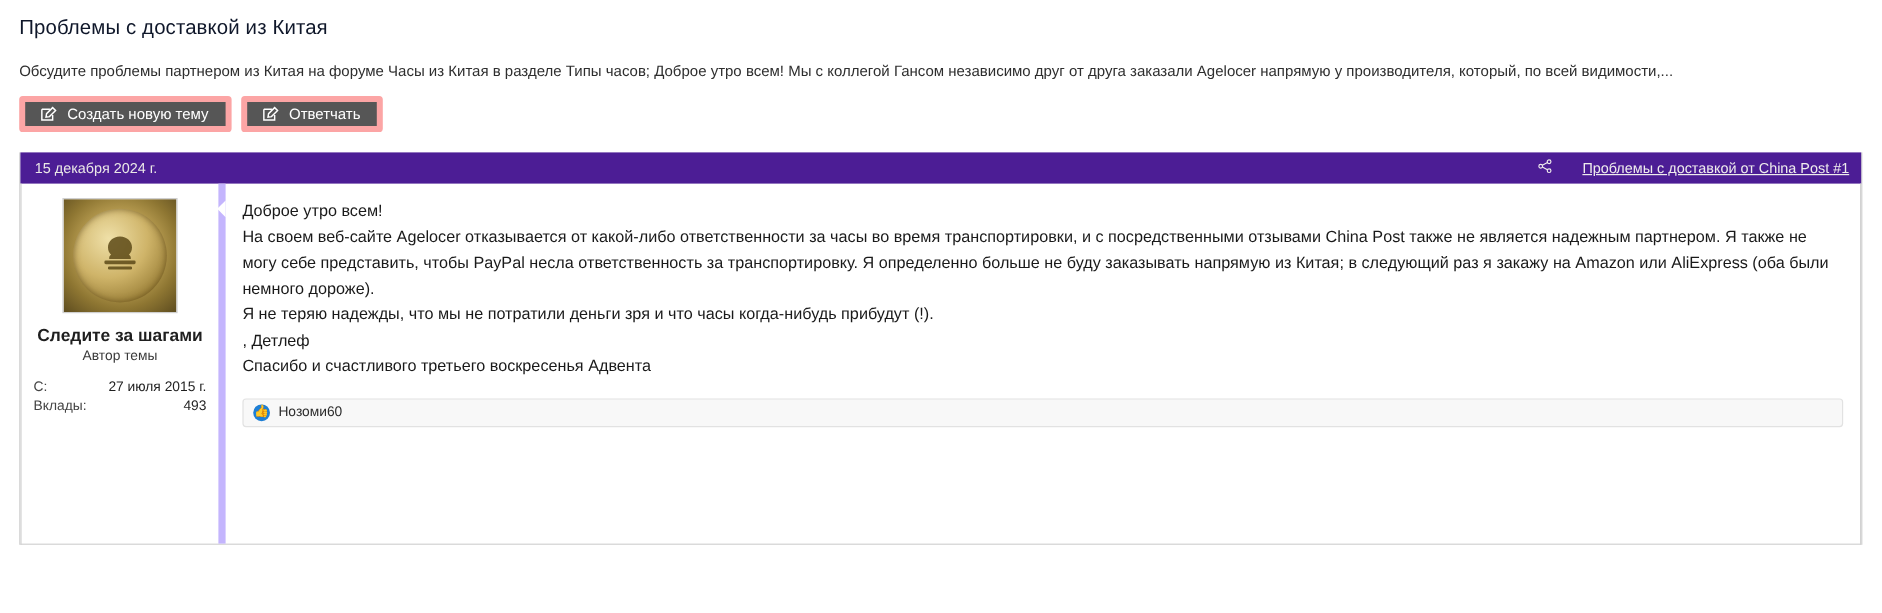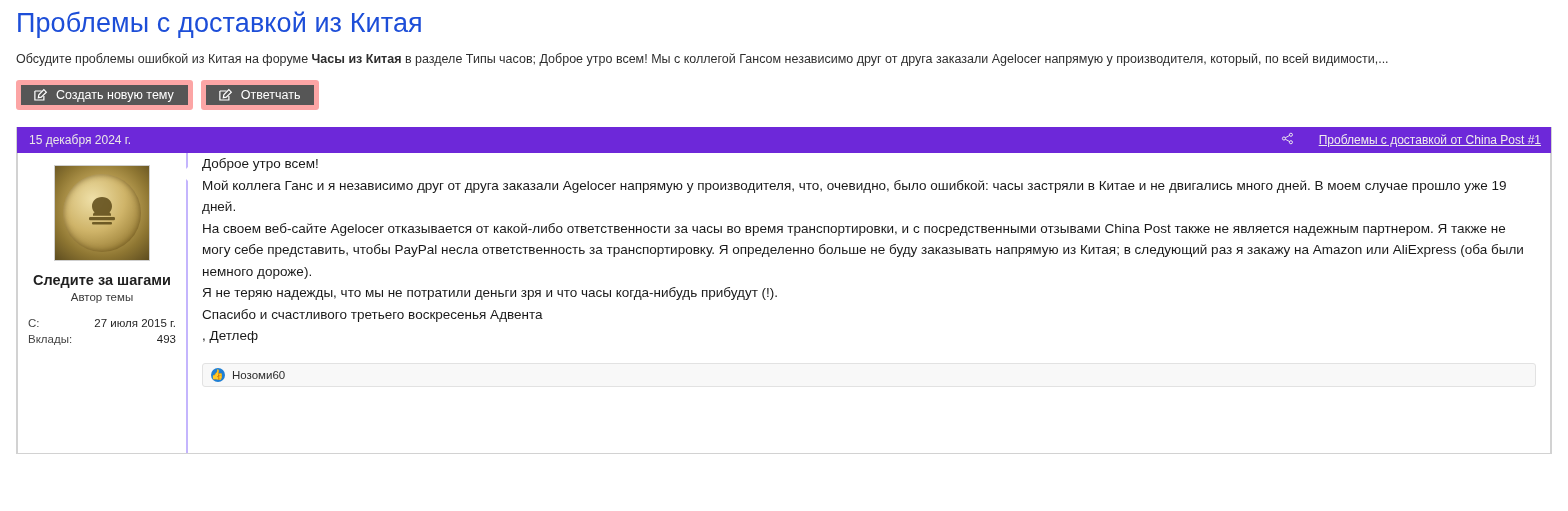--- a/index.html
+++ b/index.html
@@ -13,38 +13,38 @@
     font-family: "Liberation Sans", sans-serif;
     color: #141414;
     overflow: hidden;
   }
   .page {
     width: 1568px;
     padding: 0 16px;
     box-sizing: border-box;
   }
   .page-title {
-    font-size: 27px;
+    font-size: 17px;
     font-weight: normal;
-    color: #1d4ed8;
+    color: #0f172a;
     margin: 8px 0 0 0;
     line-height: 30px;
     letter-spacing: 0.1px;
   }
   .page-description {
     font-size: 12.5px;
     color: #2e2e2e;
     line-height: 18px;
     margin-top: 12px;
     white-space: nowrap;
     overflow: hidden;
     text-overflow: ellipsis;
   }
   .page-description b {
-    font-weight: bold;
+    font-weight: normal;
   }
   .button-row {
     margin-top: 12px;
     display: flex;
     gap: 8px;
     align-items: center;
   }
   .btn {
     display: inline-flex;
     align-items: center;
@@ -76,21 +76,21 @@
   }
   .notice .lock-ico { margin-right: 8px; display: flex; }
   .post-wrap {
     margin-top: 17px;
     border: 1px solid #d2d2d2;
     border-top: none;
     border-bottom: none;
     background: #ffffff;
   }
   .post-header {
-    background: #6d28d9;
+    background: #4c1d95;
     color: #e9e6e6;
     height: 26px;
     display: flex;
     align-items: center;
     justify-content: space-between;
     padding: 0 10px 0 12px;
     font-size: 12px;
     box-sizing: border-box;
   }
   .post-header .date { color: #eae7e7; }
@@ -103,21 +103,21 @@
   .post-body {
     display: flex;
     border-left: 1px solid #d2d2d2;
     border-right: 1px solid #d2d2d2;
     border-bottom: 1px solid #d2d2d2;
     min-height: 300px;
   }
   .author-col {
     width: 170px;
     min-width: 170px;
-    border-right: 2px solid #c4b5fd;
+    border-right: 6px solid #c4b5fd;
     padding: 12px 10px 10px 10px;
     box-sizing: border-box;
     text-align: center;
   }
   .avatar {
     width: 96px;
     height: 96px;
     margin: 0 auto;
     border: 1px solid #cfcfcf;
     background:
@@ -159,21 +159,21 @@
   }
   .stat-row {
     display: flex;
     justify-content: space-between;
     line-height: 16px;
   }
   .stat-row .k { color: #444; }
   .stat-row .v { color: #1f1f1f; }
   .content-col {
     flex: 1;
-    padding: 0 14px 10px 14px;
+    padding: 12px 14px 10px 14px;
     position: relative;
     box-sizing: border-box;
   }
   .content-col:before {
     content: "";
     position: absolute;
     left: -7px;
     top: 14px;
     width: 0; height: 0;
     border-top: 7px solid transparent;
@@ -214,21 +214,21 @@
   }
 </style>
 </head>
 <body>
 
 <div class="page">
 
   <h1 class="page-title">Проблемы с доставкой из Китая</h1>
 
   <div class="page-description">
-    <span>Обсудите проблемы ошибкой из Китая на форуме </span><b>Часы из Китая</b><span> в разделе Типы часов; Доброе утро всем! Мы с коллегой Гансом независимо друг от друга заказали Agelocer напрямую у производителя, который, по всей видимости,...</span>
+    <span>Обсудите проблемы партнером из Китая на форуме </span><b>Часы из Китая</b><span> в разделе Типы часов; Доброе утро всем! Мы с коллегой Гансом независимо друг от друга заказали Agelocer напрямую у производителя, который, по всей видимости,...</span>
   </div>
 
   <div class="button-row">
     <button class="btn">
       <span class="ico">
         <svg width="15" height="15" viewBox="0 0 16 16" fill="none" stroke="#ffffff" stroke-width="1.3">
           <path d="M2 3.2h7.2M2 3.2v9.6h9.6V8.4"></path>
           <path d="M11.6 1.8l2.6 2.6-5.4 5.4-3.1.5.5-3.1z"></path>
         </svg>
       </span>
@@ -285,25 +285,24 @@
           <div class="stat-row">
             <span class="k">Вклады:</span>
             <span class="v">493</span>
           </div>
         </div>
       </div>
 
       <div class="content-col">
         <div class="message">
           <p>Доброе утро всем!</p>
-          <p>Мой коллега Ганс и я независимо друг от друга заказали Agelocer напрямую у производителя, что, очевидно, было ошибкой: часы застряли в Китае и не двигались много дней. В моем случае прошло уже 19 дней.</p>
           <p>На своем веб-сайте Agelocer отказывается от какой-либо ответственности за часы во время транспортировки, и с посредственными отзывами China Post также не является надежным партнером. Я также не могу себе представить, чтобы PayPal несла ответственность за транспортировку. Я определенно больше не буду заказывать напрямую из Китая; в следующий раз я закажу на Amazon или AliExpress (оба были немного дороже).</p>
           <p>Я не теряю надежды, что мы не потратили деньги зря и что часы когда-нибудь прибудут (!).</p>
+          <p>, Детлеф</p>
           <p>Спасибо и счастливого третьего воскресенья Адвента</p>
-          <p>, Детлеф</p>
         </div>
         <div class="reactions">
           <span class="react-ico">👍</span>
           <span>Нозоми60</span>
         </div>
       </div>
     </div>
   </div>
 
 </div>

